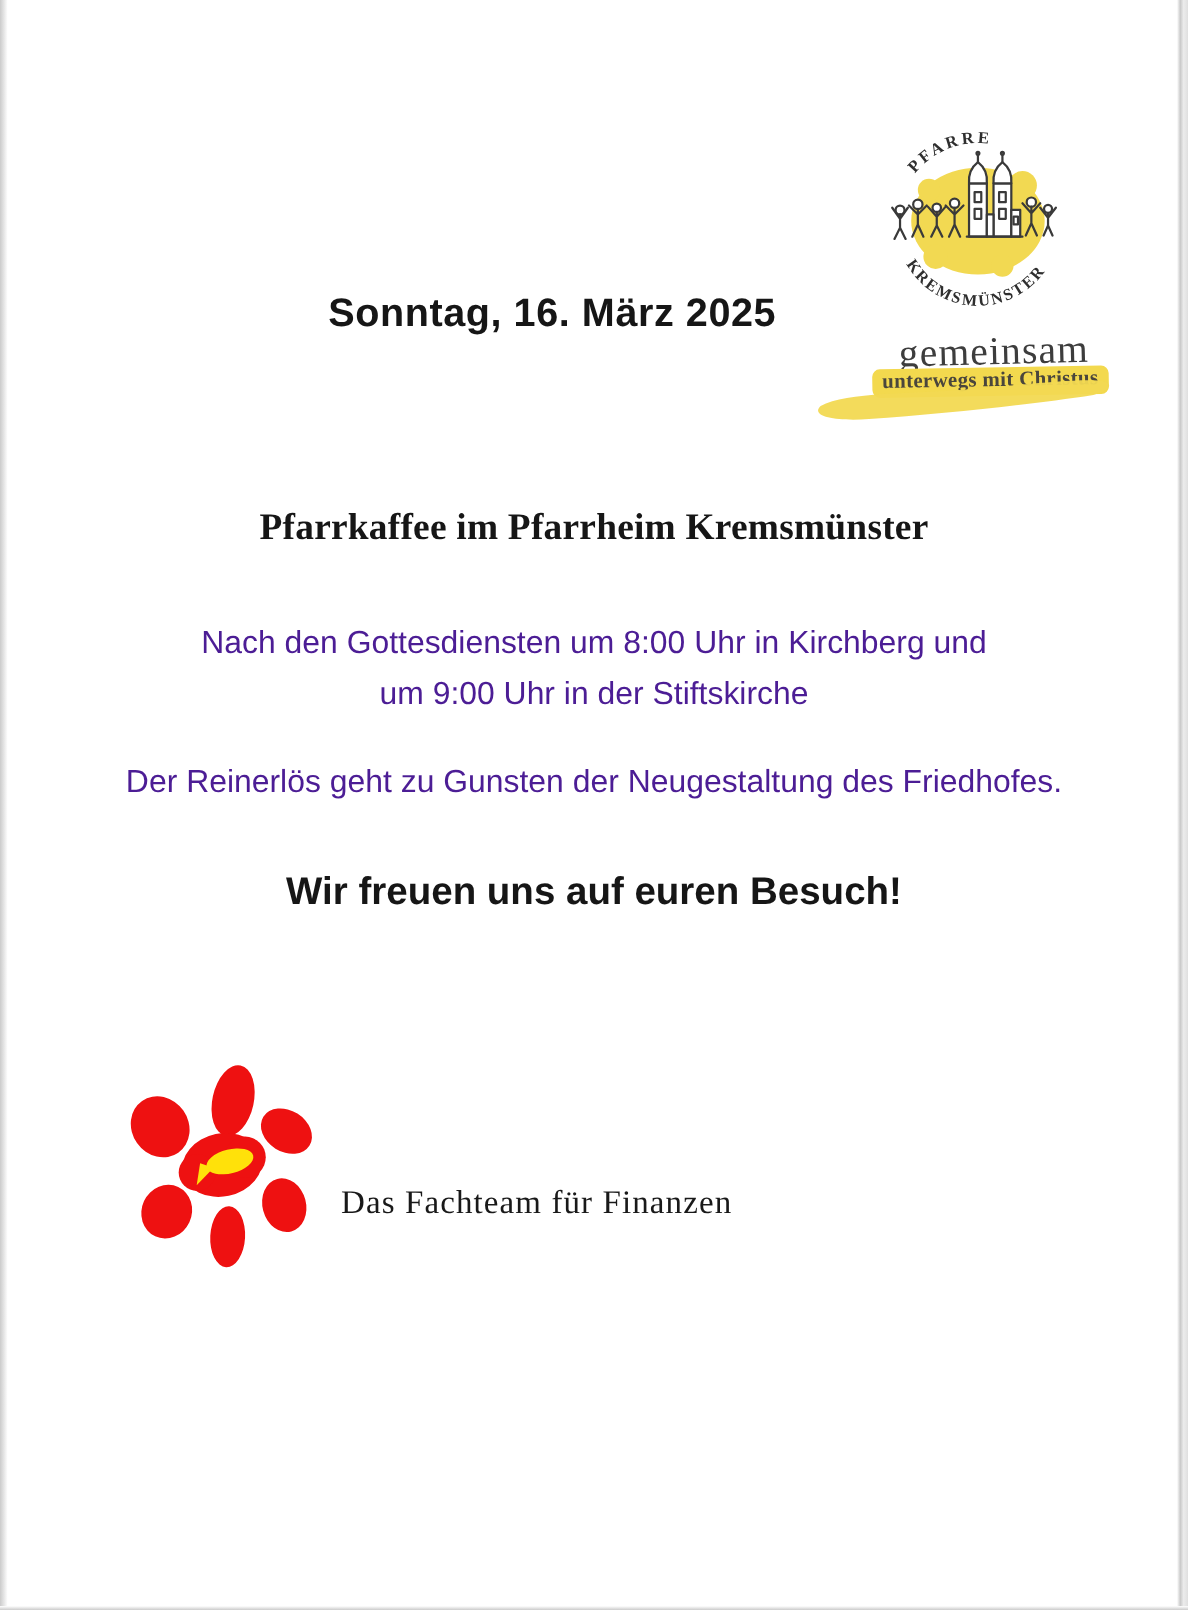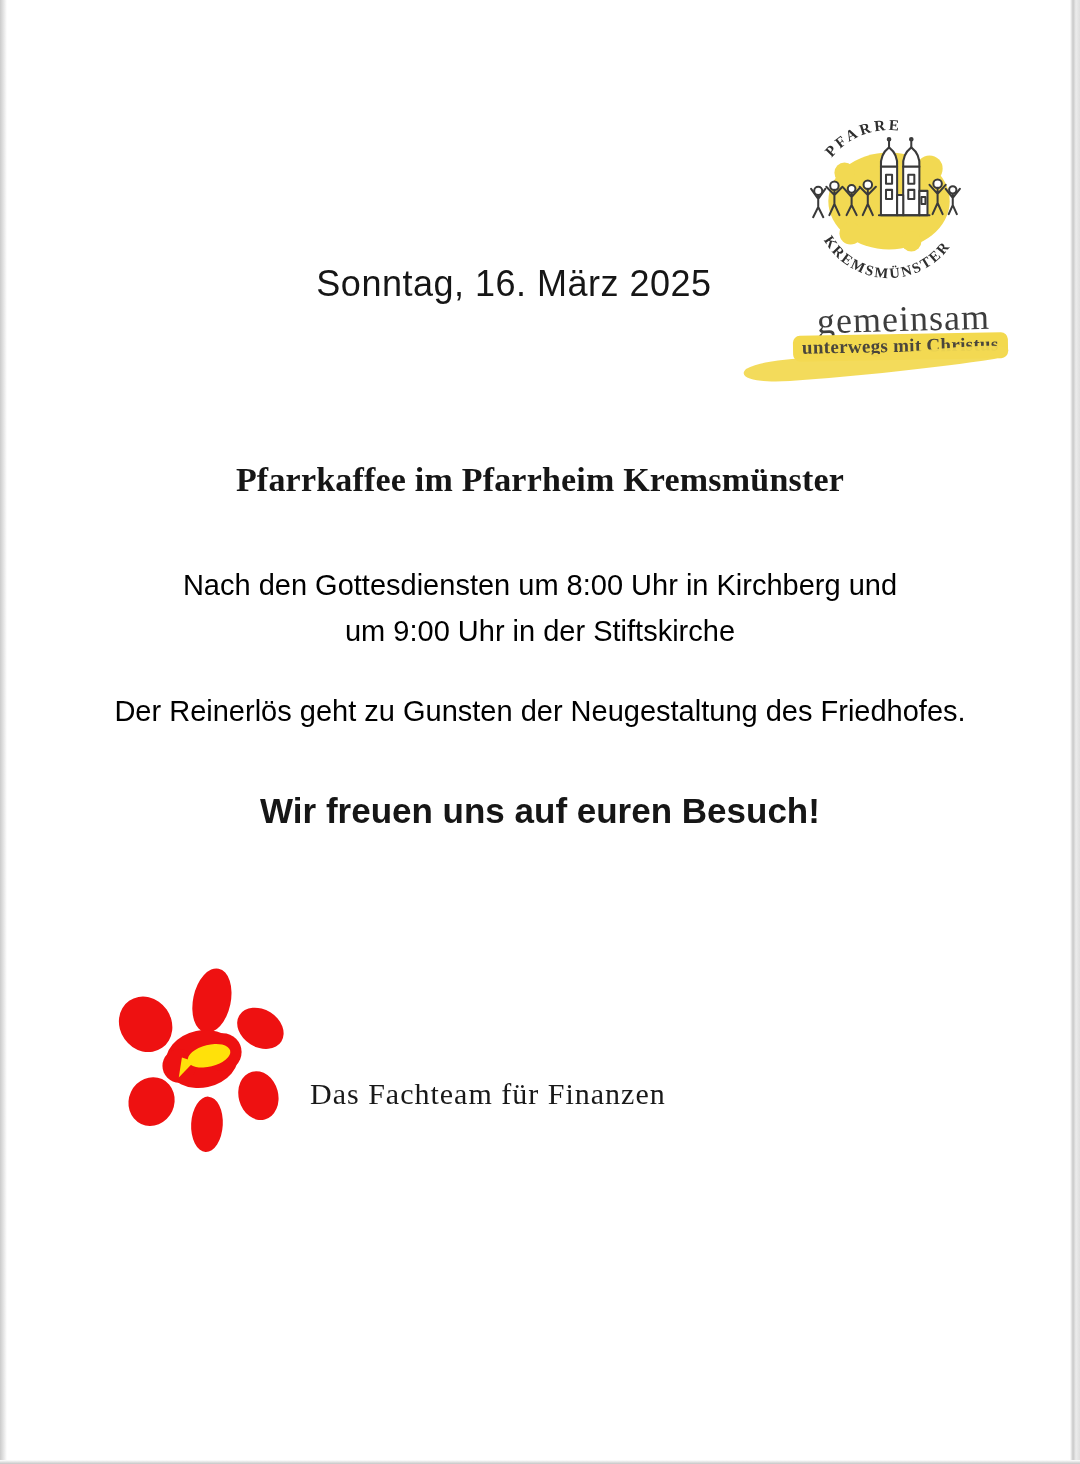--- a/index.html
+++ b/index.html
@@ -13,30 +13,30 @@
   }
   
   .edge-left{position:absolute;left:0;top:0;bottom:0;width:7px;
     background:linear-gradient(to right,#cbcbcb,#e7e7e7 55%,#ffffff);}
   .edge-right{position:absolute;right:0;top:0;bottom:0;width:10px;
     background:linear-gradient(to right,#ffffff 0,#c9c9c9 30%,#ececec 60%,#dfdfdf 100%);}
   .edge-bottom{position:absolute;left:0;right:0;bottom:0;height:4px;
     background:linear-gradient(to bottom,#ffffff,#c6c6c6);}
 
   .date-line{
-    position:absolute;left:12px;width:1004px;top:263px;
-    text-align:center;font-size:36px;font-weight:normal;letter-spacing:0.5px;
+    position:absolute;left:0;width:1004px;top:263px;
+    text-align:center;font-size:36px;font-weight:bold;letter-spacing:0.5px;
   }
   .page-title{
     position:absolute;left:0;right:0;top:461px;
     text-align:center;font-size:34px;font-weight:bold;letter-spacing:0.2px;font-family:Liberation Serif, serif;
   }
   .body-line{
     position:absolute;left:0;right:0;
-    text-align:center;font-size:29px;font-weight:400;color:#000000;
+    text-align:center;font-size:29px;font-weight:400;color:#4c1d95;
   }
   .b1{top:569px;}
   .b2{top:615px;text-align:center;}
   .b3{top:695px;}
   .closing-line{
     position:absolute;left:0;right:0;top:791px;
     text-align:center;font-size:35px;font-weight:bold;
   }
 
   

